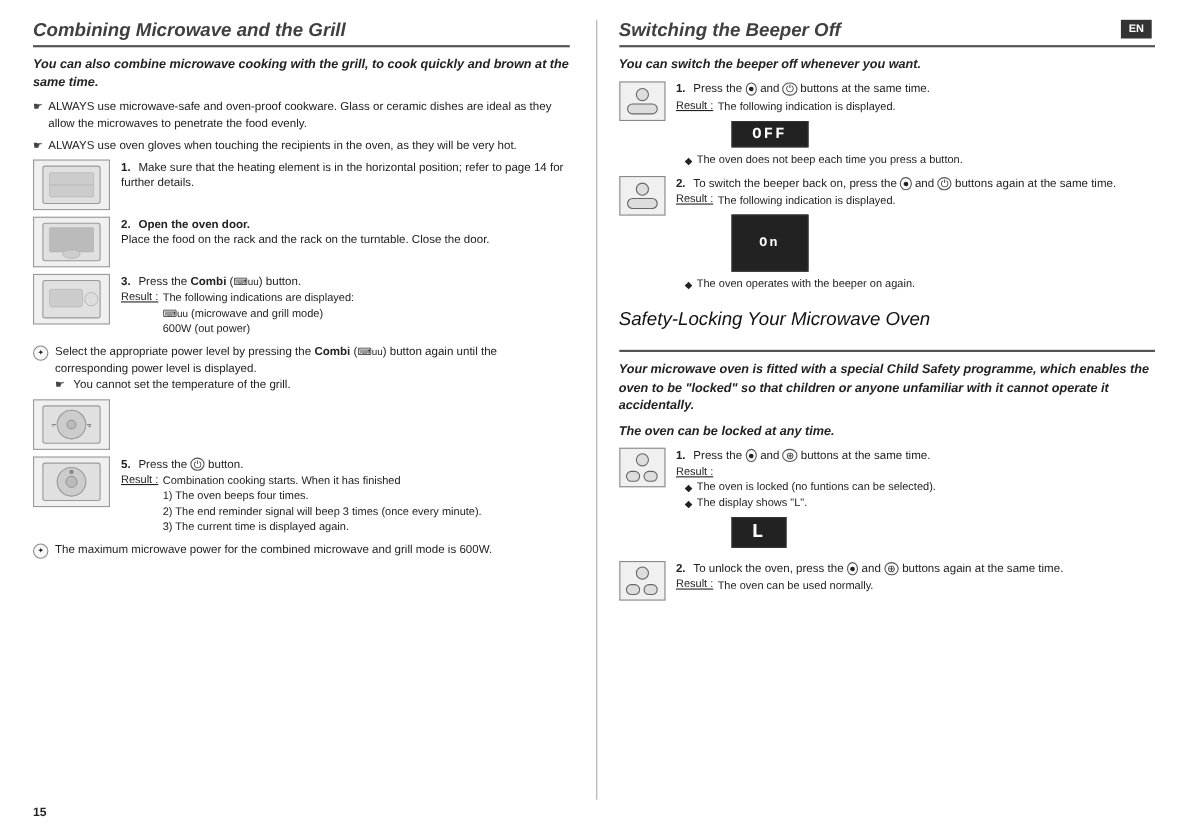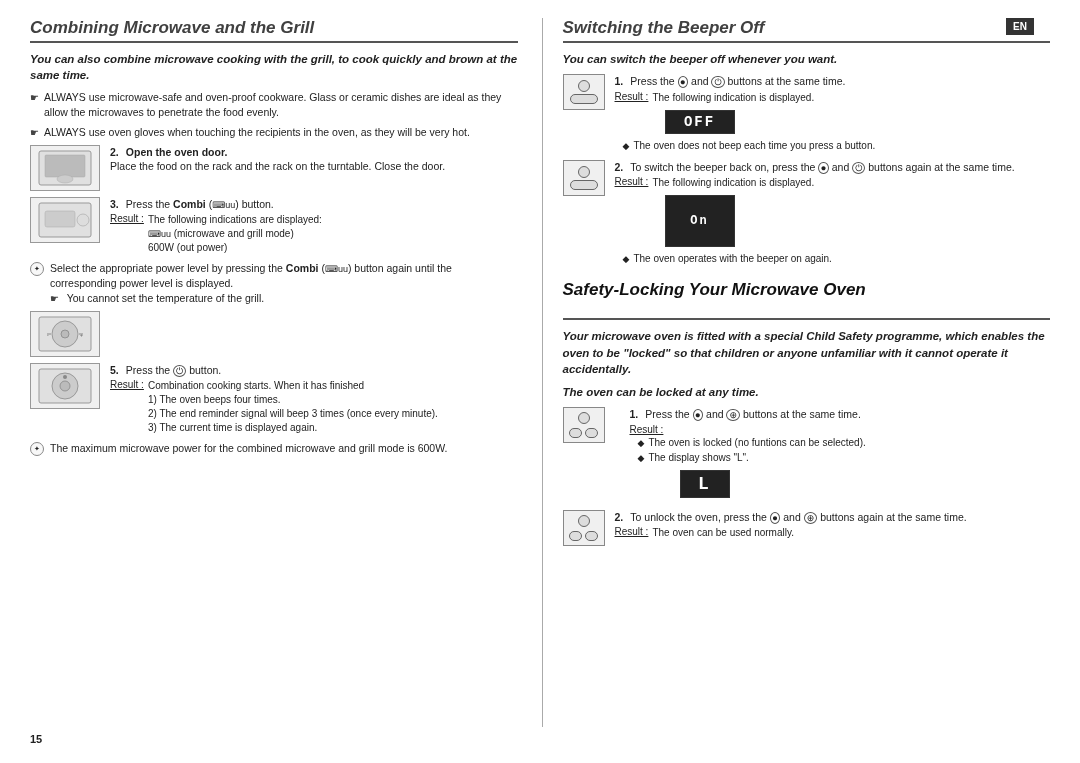--- a/index.html
+++ b/index.html
@@ -164,31 +164,31 @@
       letter-spacing: 2px;
       margin: 3px 0;
       font-family: 'Courier New', monospace;
       border: 1px solid #333;
       min-width: 50px;
       text-align: center;
     }
     .safety-section-title {
       font-size: 17px;
       font-style: italic;
-      font-weight: bold;
+      font-weight: normal;
       border-bottom: 2px solid #555;
       padding-bottom: 18px;
       margin-bottom: 8px;
       margin-top: 14px;
       color: #111;
     }
     .en-badge {
       position: absolute;
       top: 0;
-      right: 16px;
+      right: 3px;
       background: #333;
       color: #fff;
       font-size: 10px;
       font-weight: bold;
       padding: 3px 7px;
     }
     .page-number {
       text-align: left;
       font-size: 11px;
       font-weight: bold;
@@ -248,20 +248,33 @@
 
       <div class="bullet-block">
         <span class="bullet-arrow">☛</span>
         <span class="bullet-text">ALWAYS use microwave-safe and oven-proof cookware. Glass or ceramic dishes are ideal as they allow the microwaves to penetrate the food evenly.</span>
       </div>
       <div class="bullet-block">
         <span class="bullet-arrow">☛</span>
         <span class="bullet-text">ALWAYS use oven gloves when touching the recipients in the oven, as they will be very hot.</span>
       </div>
 
+      <div class="numbered-section">
+        <div class="img-placeholder">
+          <svg viewBox="0 0 56 38" xmlns="http://www.w3.org/2000/svg">
+            <rect x="2" y="2" width="52" height="34" rx="2" fill="#e0e0e0" stroke="#999" stroke-width="1"></rect>
+            <rect x="8" y="8" width="40" height="22" rx="1" fill="#ccc" stroke="#aaa" stroke-width="0.5"></rect>
+            <line x1="8" y1="19" x2="48" y2="19" stroke="#aaa" stroke-width="0.5"></line>
+          </svg>
+        </div>
+        <div class="step-content">
+          <span class="step-num bold">1.</span>
+          <span class="step-text">Make sure that the heating element is in the horizontal position; refer to page 14 for further details.</span>
+        </div>
+      </div>
 
       <div class="numbered-section">
         <div class="img-placeholder">
           <svg viewBox="0 0 56 38" xmlns="http://www.w3.org/2000/svg">
             <rect x="2" y="2" width="52" height="34" rx="2" fill="#e0e0e0" stroke="#999" stroke-width="1"></rect>
             <rect x="8" y="6" width="40" height="22" rx="1" fill="#bbb" stroke="#aaa" stroke-width="0.5"></rect>
             <ellipse cx="28" cy="30" rx="8" ry="4" fill="#ccc" stroke="#aaa" stroke-width="0.5"></ellipse>
           </svg>
         </div>
         <div class="step-content">
@@ -395,21 +408,21 @@
             <span class="sub-bullet-marker">◆</span>
             <span class="sub-bullet-text">The oven operates with the beeper on again.</span>
           </div>
         </div>
       </div>
 
       <div class="safety-section-title">Safety-Locking Your Microwave Oven</div>
       <div class="section-subtitle">Your microwave oven is fitted with a special Child Safety programme, which enables the oven to be "locked" so that children or anyone unfamiliar with it cannot operate it accidentally.</div>
       <div class="section-subtitle">The oven can be locked at any time.</div>
 
-      <div class="right-step" style="margin-top:6px;gap:15px;">
+      <div class="right-step" style="margin-top:6px;">
         <div class="right-img-group">
           <div class="panel-box">
             <div class="panel-circle"></div>
             <div style="display:flex;gap:3px;margin-top:2px;">
               <div class="panel-oval" style="width:13px;height:10px;"></div>
               <div class="panel-oval" style="width:13px;height:10px;"></div>
             </div>
           </div>
         </div>
         <div class="right-step-content">

